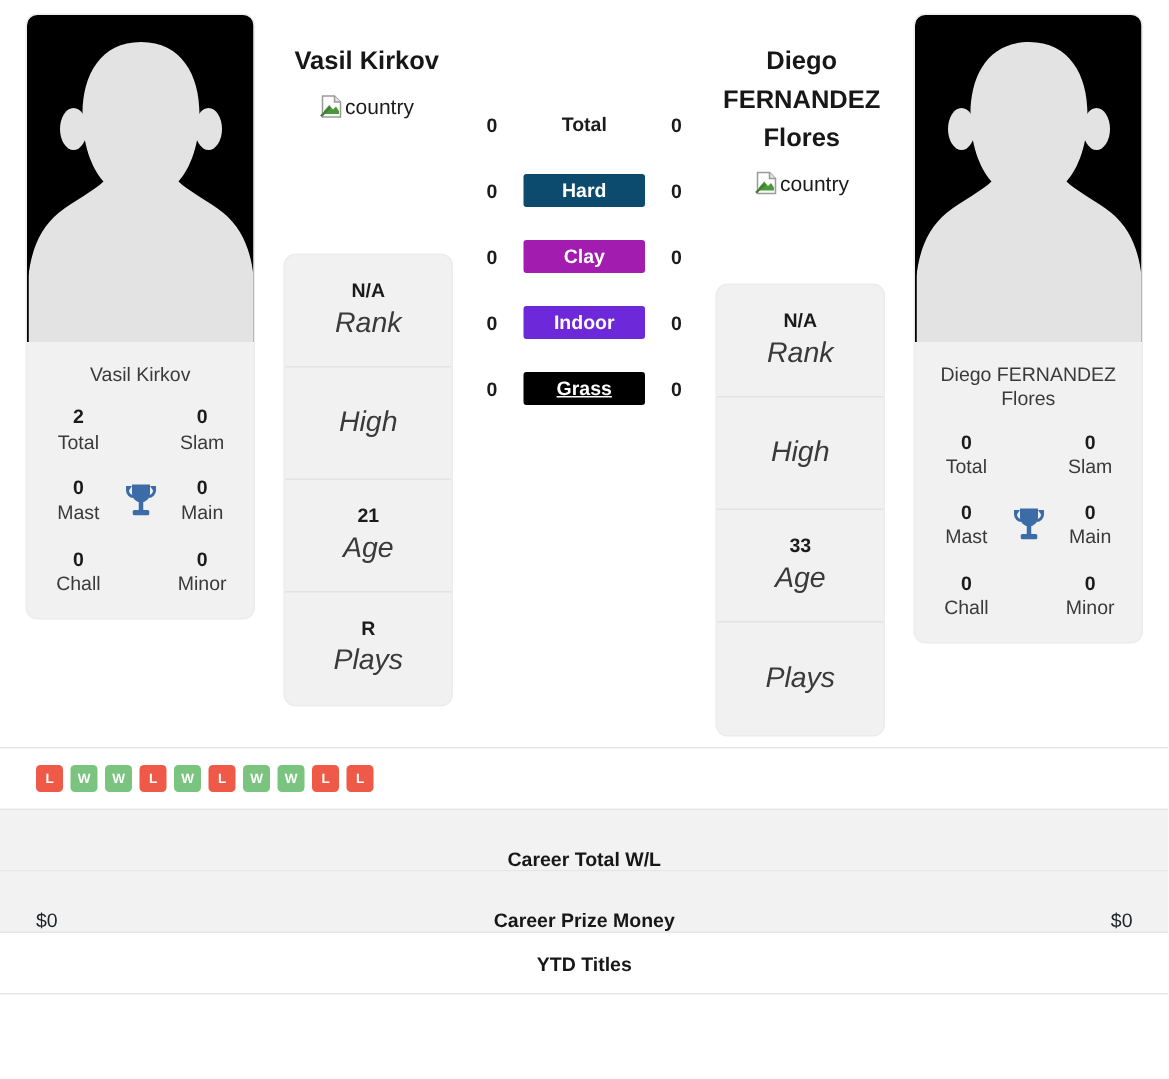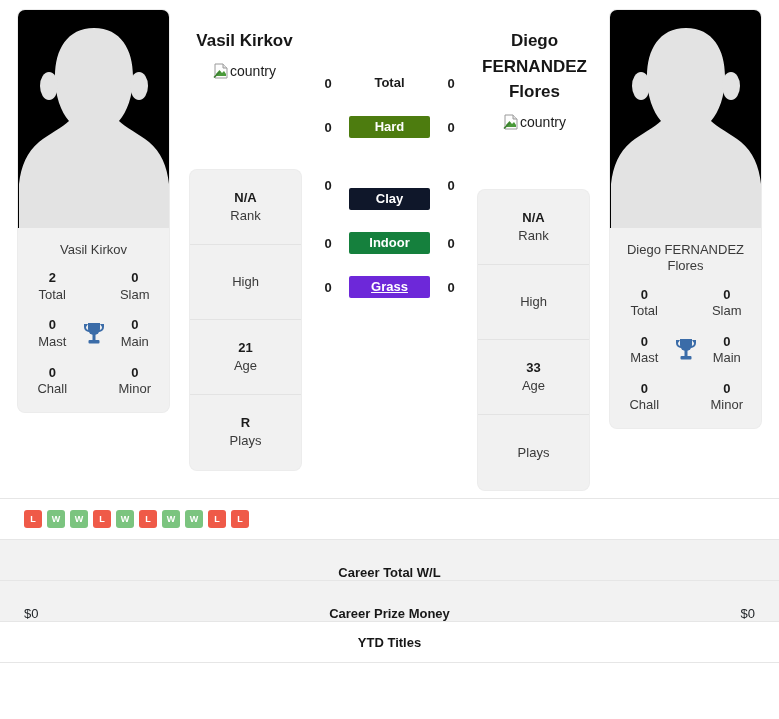--- a/index.html
+++ b/index.html
@@ -101,23 +101,24 @@
   .info-card.right .info-cell { height: 75px; }
   .info-cell:last-child { border-bottom: none; }
   .info-cell .v {
     font-size: 13px;
     font-weight: bold;
     color: #1b1b1b;
     line-height: 1.3;
     min-height: 0;
   }
   .info-cell .k {
-    font-size: 13px;
+    font-size: 19px;
     color: #3a3a3a;
     line-height: 1.35;
+    font-style: italic;
   }
 
   
   .center {
     flex: 1 1 auto;
     display: flex;
     flex-direction: column;
     align-items: center;
     padding-top: 18px;
     min-width: 0;
@@ -335,39 +336,39 @@
 
         <div class="surf-mid">
           <div class="srow">
             <div class="sv">0</div>
             <div class="slabel plain">Total</div>
             <div class="sv">0</div>
           </div>
           <div class="gap-row"></div>
           <div class="srow">
             <div class="sv">0</div>
-            <div class="slabel tinted" style="background: #4d7c0f;">Hard</div>
+            <div class="slabel tinted" style="background: #0c4a6e;">Hard</div>
             <div class="sv">0</div>
           </div>
           <div class="gap-row"></div>
           <div class="srow">
             <div class="sv">0</div>
-            <div class="slabel tinted" style="background: #0f172a; margin-top: 28px;">Clay</div>
+            <div class="slabel tinted" style="background: #a21caf;">Clay</div>
             <div class="sv">0</div>
           </div>
           <div class="gap-row"></div>
           <div class="srow">
             <div class="sv">0</div>
-            <div class="slabel tinted" style="background: #15803d;">Indoor</div>
+            <div class="slabel tinted" style="background: #6d28d9;">Indoor</div>
             <div class="sv">0</div>
           </div>
           <div class="gap-row"></div>
           <div class="srow">
             <div class="sv">0</div>
-            <div class="slabel tinted" style="background: #6d28d9; text-decoration: underline;">Grass</div>
+            <div class="slabel tinted" style="background: #000000; text-decoration: underline;">Grass</div>
             <div class="sv">0</div>
           </div>
         </div>
 
         <div class="names-right">
           <div class="pname">Diego FERNANDEZ Flores</div>
           <div class="broken-img-row">
             <span class="broken-img-icon">
               <svg width="16" height="16" viewBox="0 0 16 16">
                 <path d="M2 1 h8 l4 4 v10 h-12 z" fill="#fdfdfd" stroke="#9a9a9a" stroke-width="1"></path>

